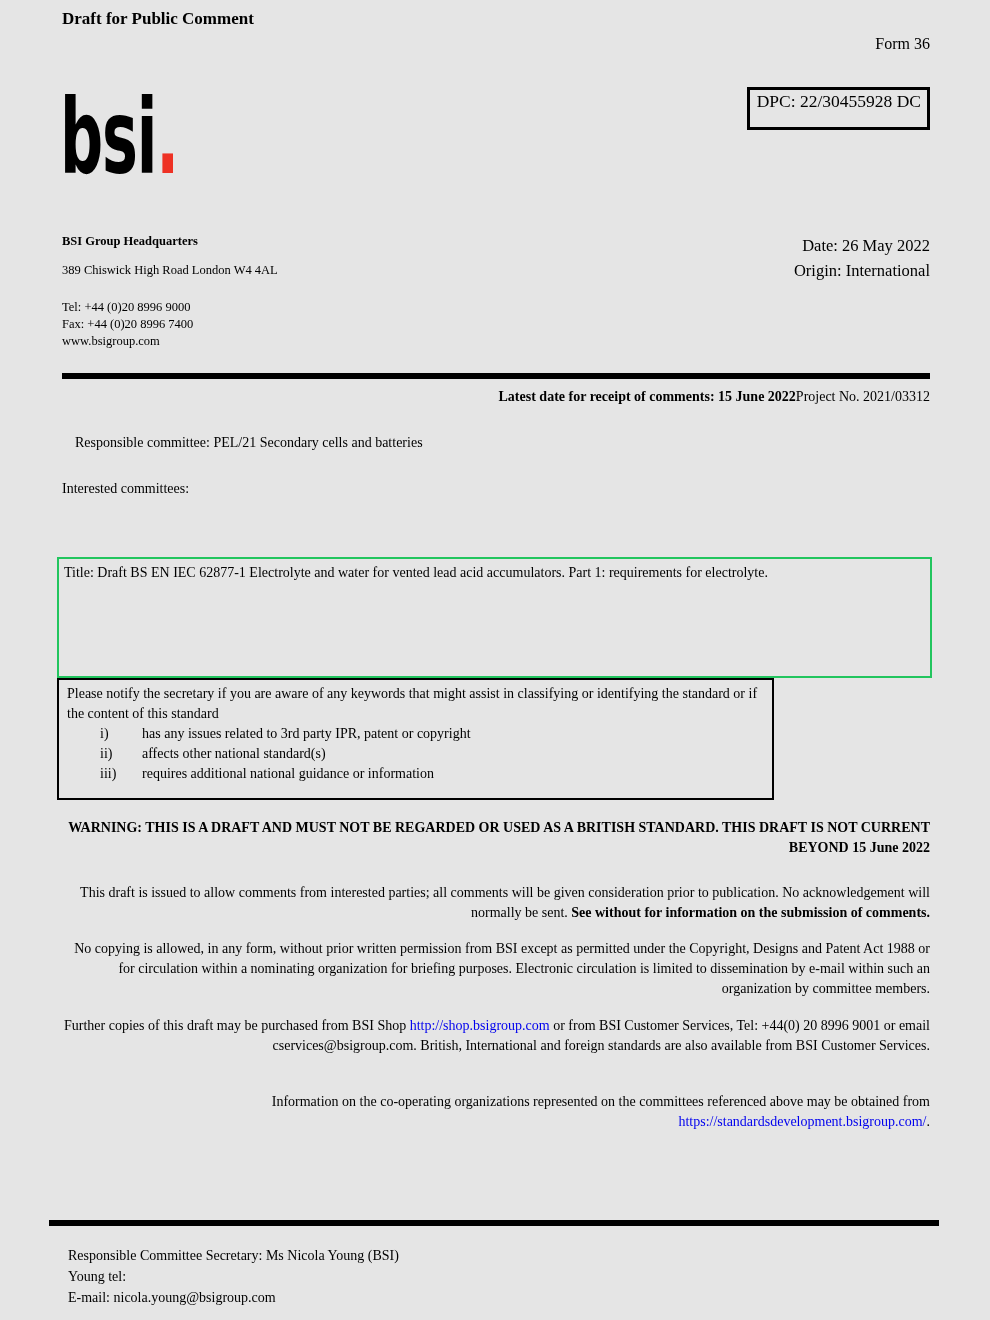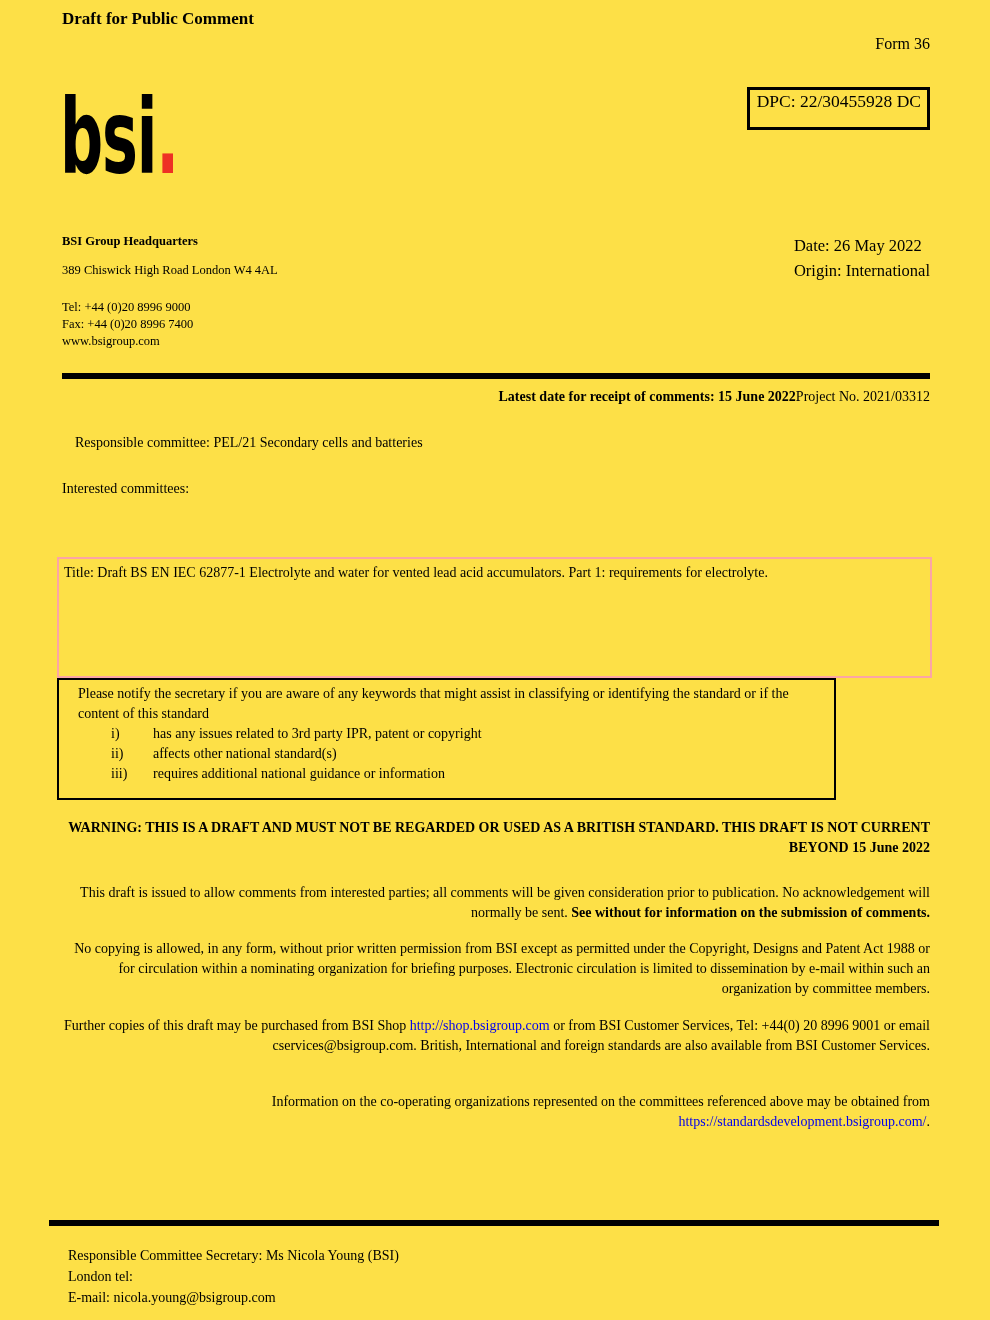--- a/index.html
+++ b/index.html
@@ -1,21 +1,21 @@
 <!DOCTYPE html>
 <html><head>
 <meta charset="utf-8">
 <style>
   * { margin: 0; padding: 0; box-sizing: border-box; }
   html, body { background: #ffffff; }
   .page {
     position: relative;
     width: 990px;
     height: 1320px;
-    background: #fde047;
+    background: #e5e5e5;
     color: #000000;
     font-family: "Liberation Serif", serif;
     overflow: hidden;
   }
   .abs { position: absolute; }
 
   .draft-header { top: 9px; left: 62px; font-size: 17px; font-weight: bold; }
   .form-no { top: 35px; right: 60px; font-size: 16px; }
 
   .dpc-box {
@@ -34,47 +34,47 @@
     letter-spacing: -2px;
     transform: scaleX(0.58);
     transform-origin: 0 0;
     white-space: nowrap;
   }
 
   .address { top: 233px; left: 62px; font-size: 12.5px; line-height: 17px; }
   .address .hq-name { font-weight: bold; margin-bottom: 12px; }
   .address .street { margin-bottom: 20px; }
 
-  .date-origin { top: 233px; right: 60px; font-size: 16.5px; line-height: 25px; }
+  .date-origin { top: 233px; right: 60px; text-align: right; font-size: 16.5px; line-height: 25px; }
 
   .rule { background: #000; height: 6px; }
   .rule-top { top: 373px; left: 62px; width: 868px; }
   .rule-bottom { top: 1220px; left: 49px; width: 890px; }
 
   .comments-row {
     top: 389px; left: 62px; width: 868px;
     display: flex; justify-content: flex-end; align-items: baseline;
     font-size: 14px;
   }
   .comments-row .latest { font-weight: bold; }
 
   .responsible { top: 435px; left: 75px; font-size: 14px; }
   .interested { top: 481px; left: 62px; font-size: 14px; }
 
   .title-box {
     top: 557px; left: 57px; width: 875px; height: 121px;
-    border: 2px solid #fca5a5;
+    border: 2px solid #22c55e;
     padding: 4px 5px;
     font-size: 14px;
     line-height: 20px;
   }
   .keywords-box {
-    top: 678px; left: 57px; width: 779px; height: 122px;
+    top: 678px; left: 57px; width: 717px; height: 122px;
     border: 2px solid #000;
-    padding: 4px 19px;
+    padding: 4px 8px;
     font-size: 14px;
     line-height: 20px;
   }
   .kw-item { display: flex; margin-left: 33px; }
   .kw-item .marker { width: 42px; }
 
   .para { left: 62px; width: 868px; font-size: 14px; line-height: 20px; text-align: right; }
   .warning { top: 818px; font-weight: bold; }
   .p-draft { top: 883px; }
   .p-copy { top: 939px; }
@@ -157,17 +157,17 @@
   </div>
 
   <div class="abs para p-info">
     <span>Information on the co-operating organizations represented on the committees referenced above may be obtained from </span><a class="doc-link">https://standardsdevelopment.bsigroup.com/</a><span>.</span>
   </div>
 
   <div class="abs rule rule-bottom"></div>
 
   <div class="abs footer-block">
     <div>Responsible Committee Secretary: Ms Nicola Young (BSI)</div>
-    <div>London tel:</div>
+    <div>Young tel:</div>
     <div>E-mail: nicola.young@bsigroup.com</div>
   </div>
 
 </div>
 
 </body></html>

